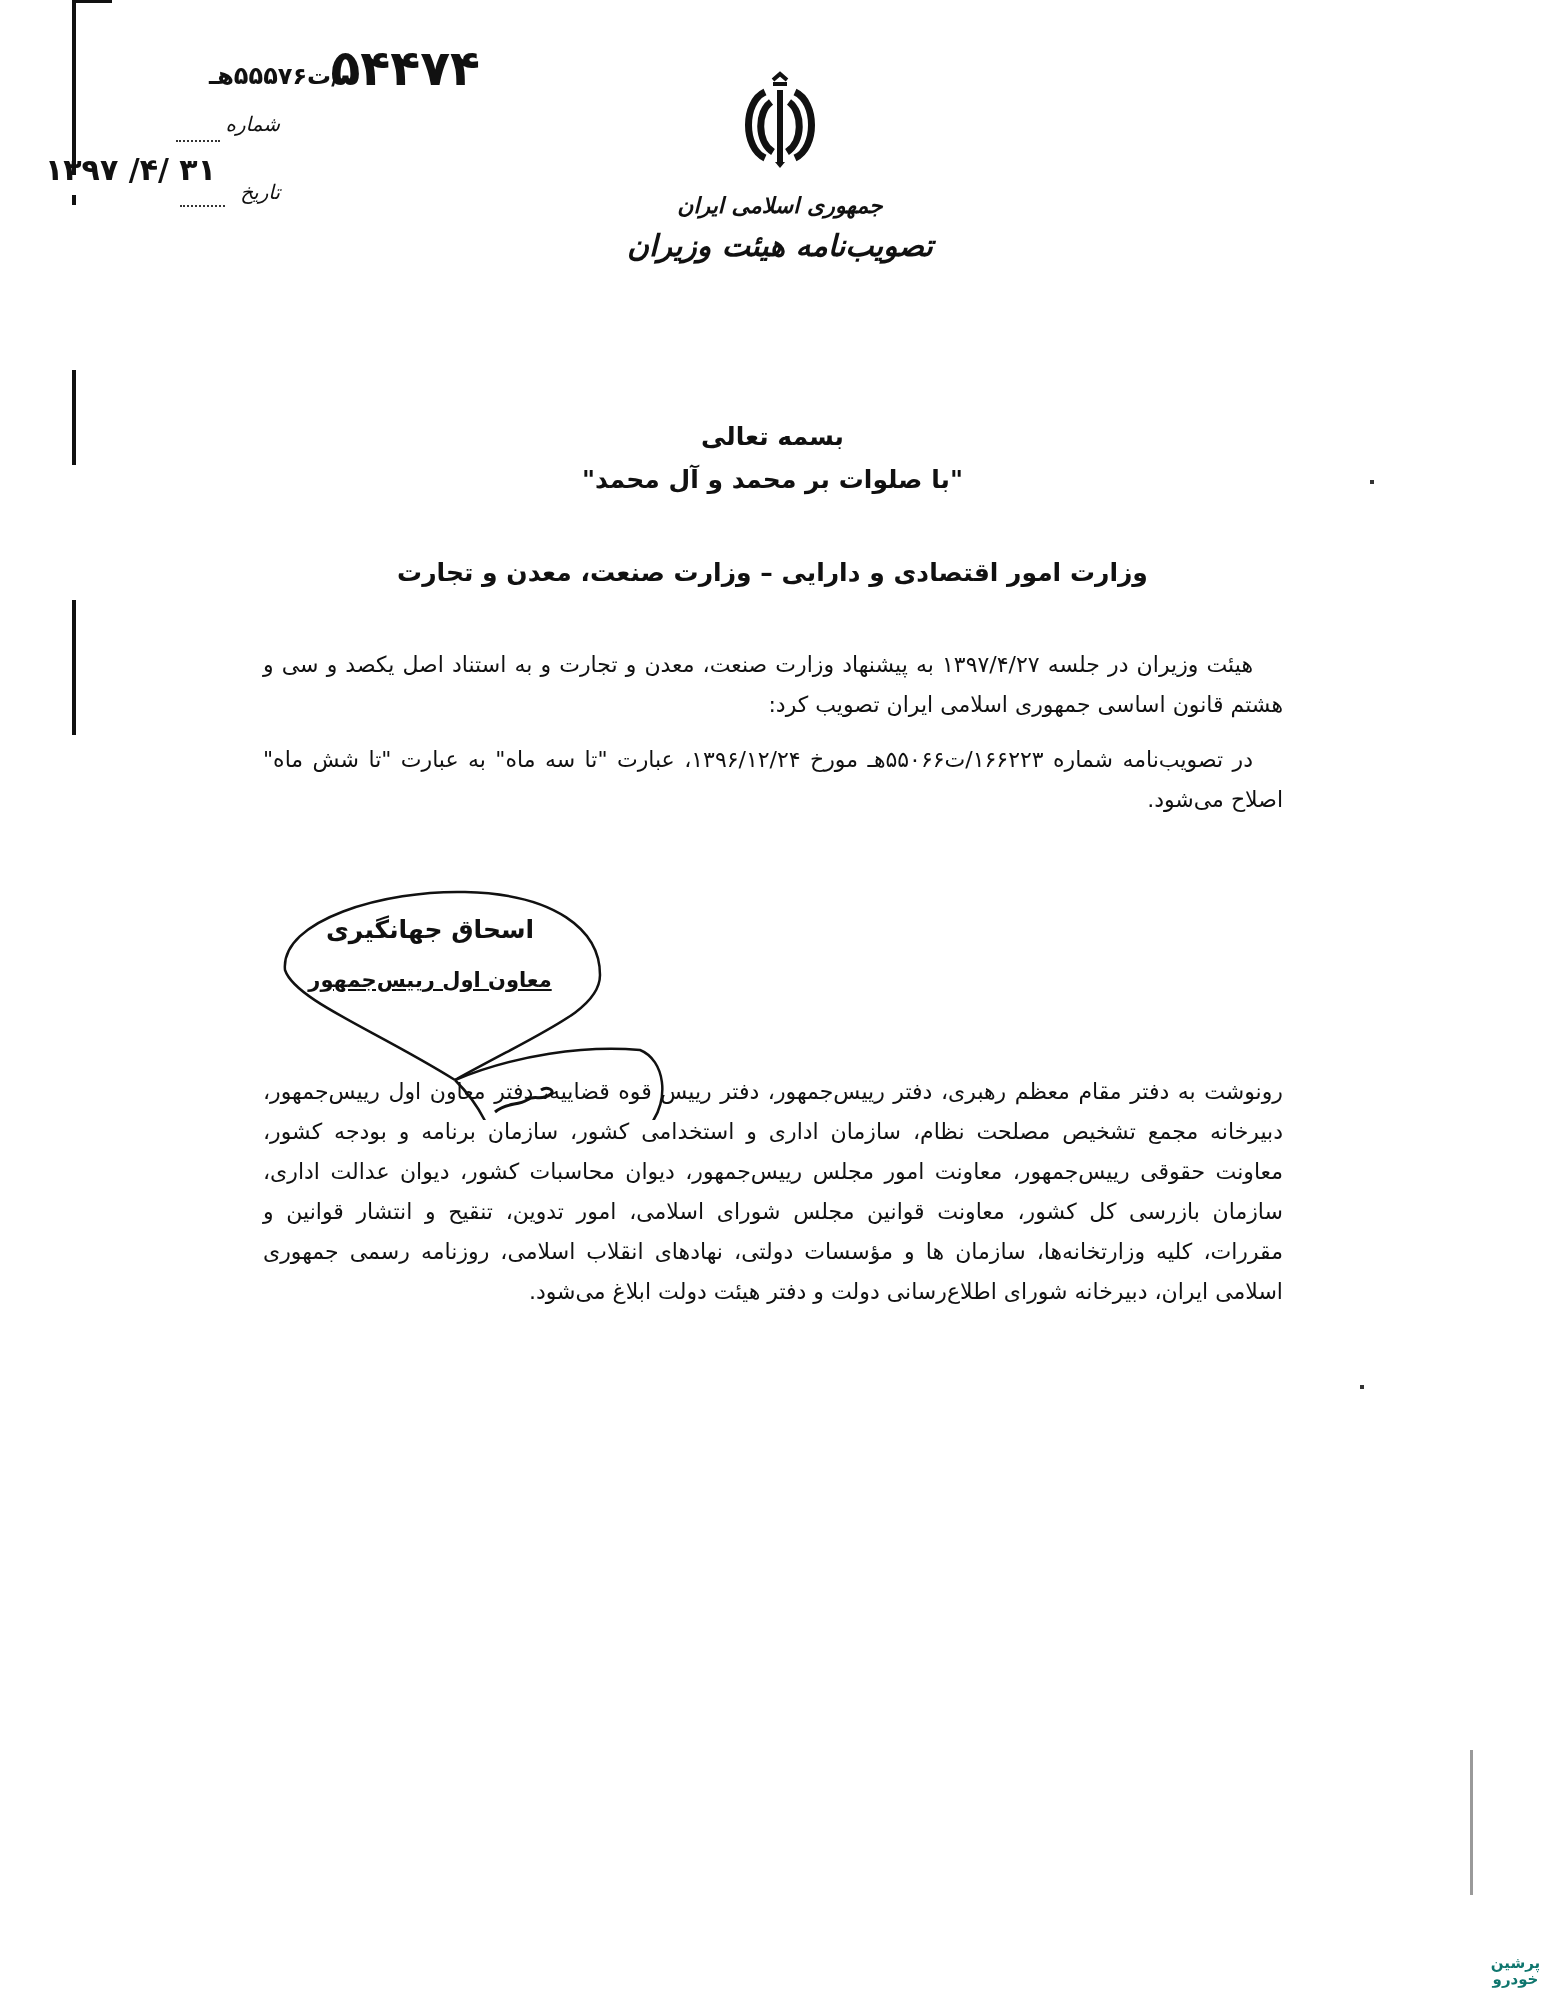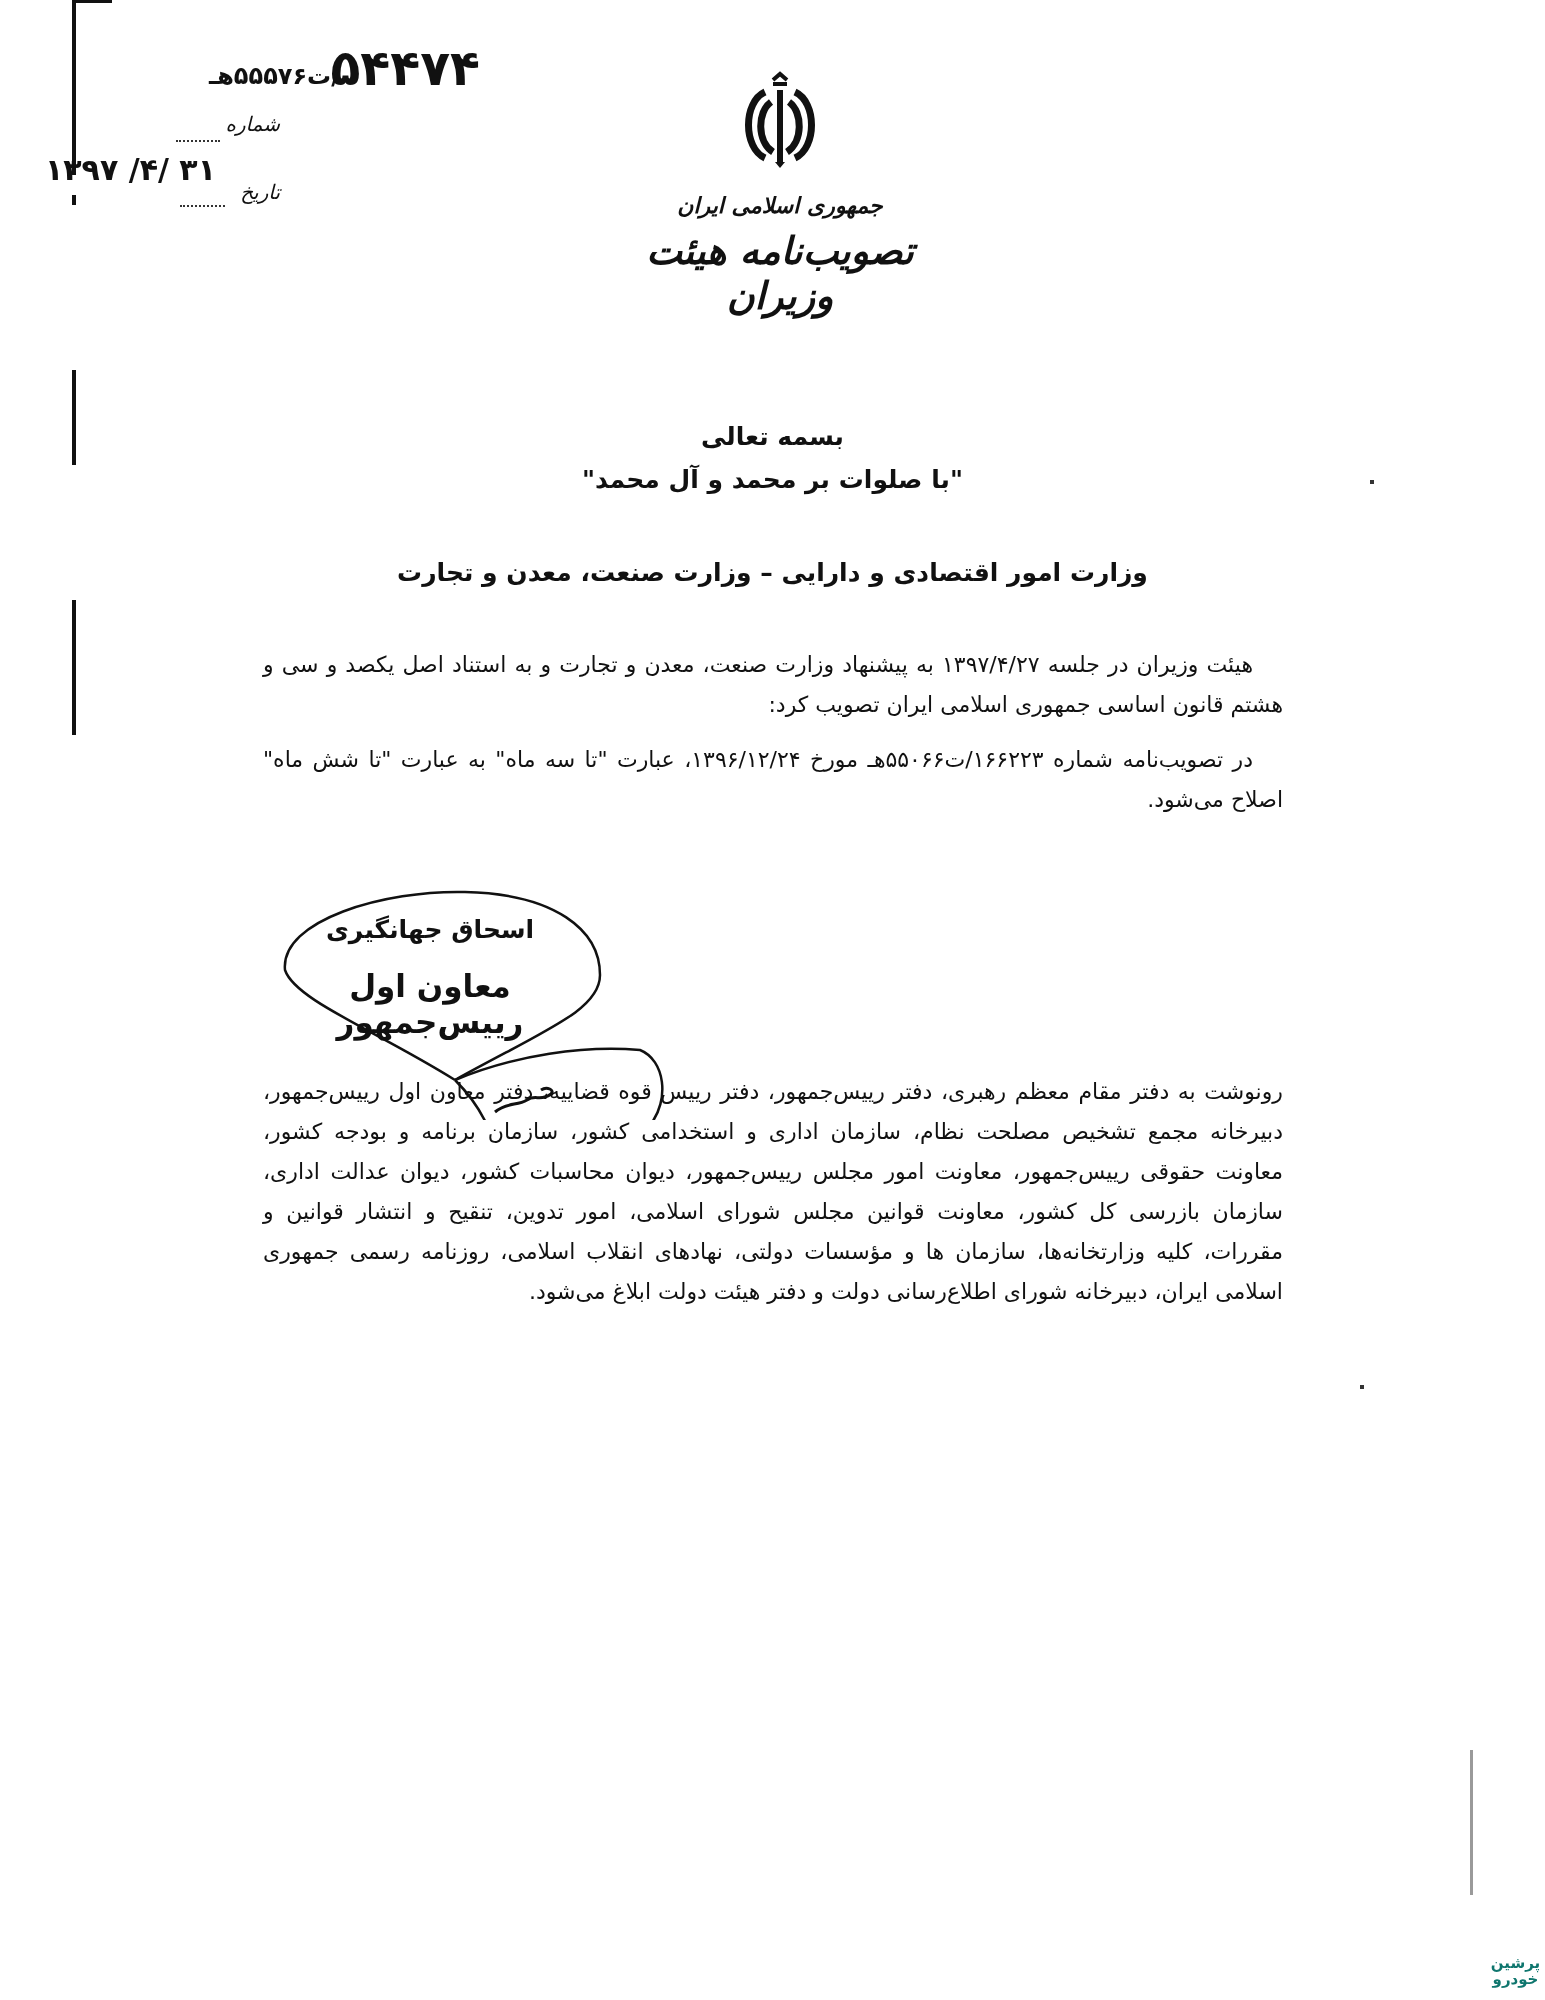--- a/index.html
+++ b/index.html
@@ -46,21 +46,21 @@
   .header-country {
     font-family: "DejaVu Serif", serif; font-style: italic;
     font-size: 22px; margin-top: 22px; font-weight: bold;
   }
   .header-office {
     font-family: "DejaVu Serif", serif; font-style: italic;
     font-size: 50px; font-weight: bold; line-height: 60px; margin-top: 4px;
   }
   .header-sub {
     font-family: "DejaVu Serif", serif; font-style: italic;
-    font-size: 38px; font-weight: bold; margin-top: 10px;
+    font-size: 30px; font-weight: bold; margin-top: 10px;
   }
 
   .centered { left: 0; width: 1545px; text-align: center; direction: rtl; font-weight: bold; }
   .basmala { top: 422px; font-size: 25px; }
   .salawat { top: 465px; font-size: 25px; }
   .addressee { top: 558px; font-size: 25px; }
 
   .body-text {
     direction: rtl; text-align: justify; text-align-last: right;
     font-size: 22px; line-height: 40px;
@@ -71,21 +71,21 @@
   .para-indent { text-indent: 30px; }
 
   
   .sig-svg { left: 255px; top: 880px; width: 420px; height: 240px; }
   .sig-name {
     left: 280px; top: 915px; width: 300px; text-align: center;
     direction: rtl; font-size: 25px; font-weight: bold;
   }
   .sig-title {
     left: 265px; top: 968px; width: 330px; text-align: center;
-    direction: rtl; font-size: 31px; font-weight: bold;
+    direction: rtl; font-size: 21px; font-weight: bold; text-decoration: underline;
   }
 
   .cc-text { top: 1072px; }
 
   .watermark {
     left: 1488px; top: 1955px; width: 55px; text-align: center;
     font-size: 15px; font-weight: bold; color: #0f766e; line-height: 16px; direction: rtl;
   }
   .speck { width: 4px; height: 4px; background: #333; }
 </style>

